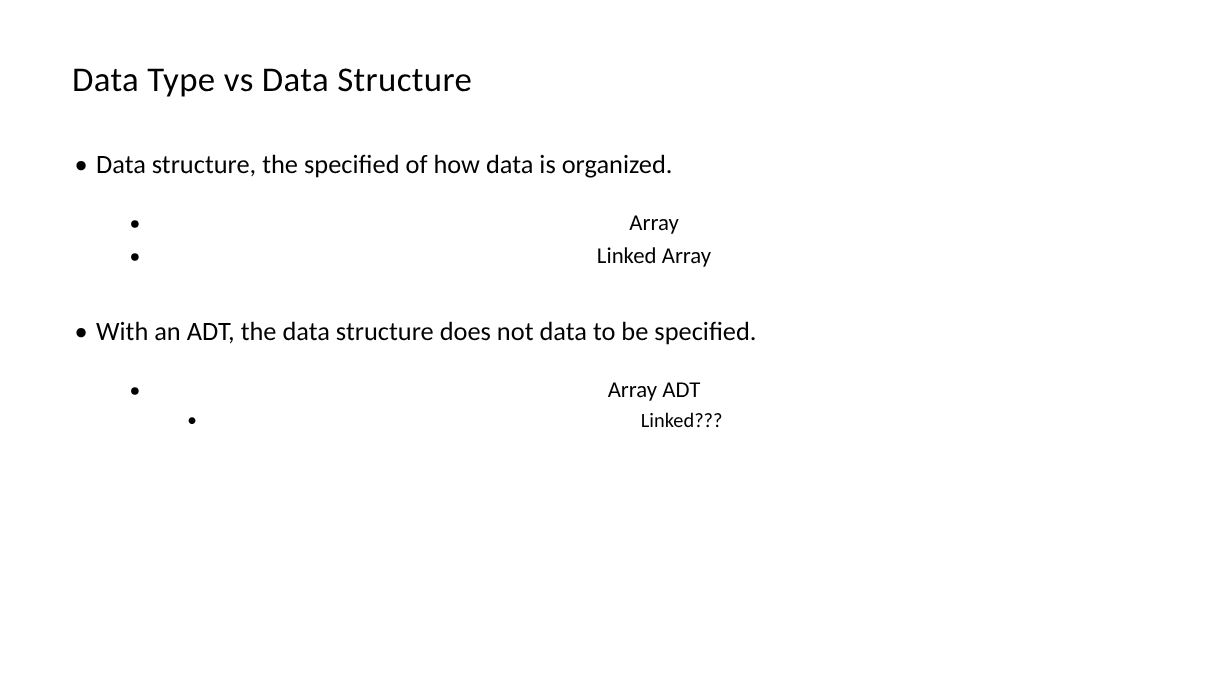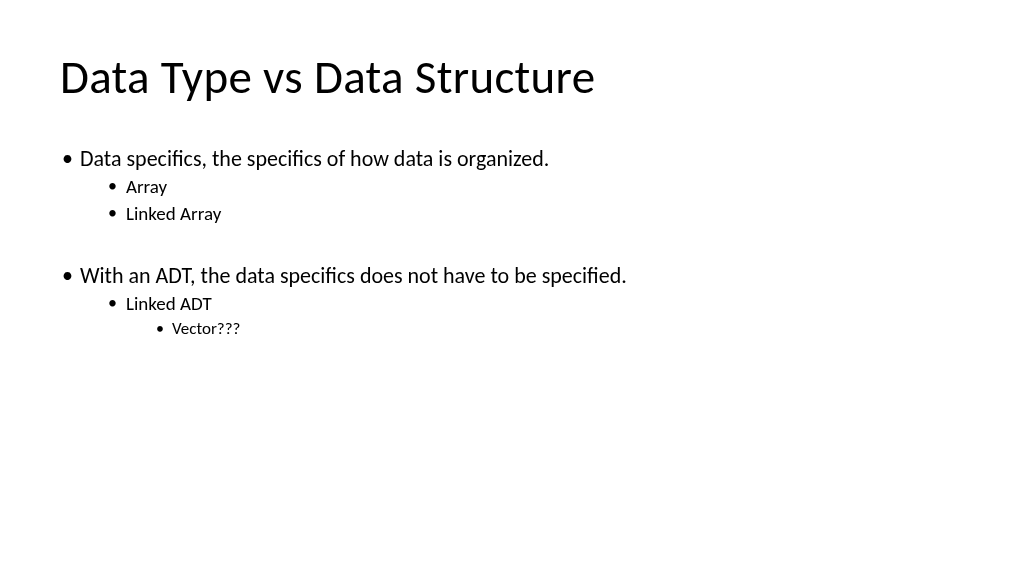--- a/index.html
+++ b/index.html
@@ -10,21 +10,21 @@
     body {
       width: 1024px;
       height: 576px;
       background: #ffffff;
       font-family: Calibri, 'Segoe UI', Arial, sans-serif;
       color: #000000;
       padding: 48px 60px;
       overflow: hidden;
     }
     .slide-title {
-      font-size: 47px;
+      font-size: 29px;
       font-weight: 400;
       margin-bottom: 38px;
       letter-spacing: 0.3px;
     }
     .content {
       font-size: 22px;
       line-height: 1.35;
     }
     ul {
       list-style: none;
@@ -35,22 +35,23 @@
       margin-bottom: 6px;
     }
     .level1 > li::before {
       content: "•";
       position: absolute;
       left: 2px;
       top: 0;
       font-size: 22px;
     }
     .level2 {
-      margin-top: 0;
+      margin-top: 22px;
       margin-bottom: 4px;
+      text-align: center;
     }
     .level2 > li {
       position: relative;
       padding-left: 22px;
       margin-left: 24px;
       font-size: 19px;
       margin-bottom: 2px;
     }
     .level2 > li::before {
       content: "•";
@@ -81,42 +82,42 @@
     }
   </style>
 </head>
 <body>
 
 <h1 class="slide-title">Data Type vs Data Structure</h1>
 
 <div class="content">
   <ul class="level1">
     <li>
-      <span>Data specifics, the specifics of how data is organized.</span>
+      <span>Data structure, the specified of how data is organized.</span>
       <ul class="level2">
         <li>
           <span>Array</span>
         </li>
         <li>
           <span>Linked Array</span>
         </li>
       </ul>
     </li>
   </ul>
 
   <div class="spacer"></div>
 
   <ul class="level1">
     <li>
-      <span>With an ADT, the data specifics does not have to be specified.</span>
+      <span>With an ADT, the data structure does not data to be specified.</span>
       <ul class="level2">
         <li>
-          <span>Linked ADT</span>
+          <span>Array ADT</span>
           <ul class="level3">
             <li>
-              <span>Vector???</span>
+              <span>Linked???</span>
             </li>
           </ul>
         </li>
       </ul>
     </li>
   </ul>
 </div>
 
 </body></html>

